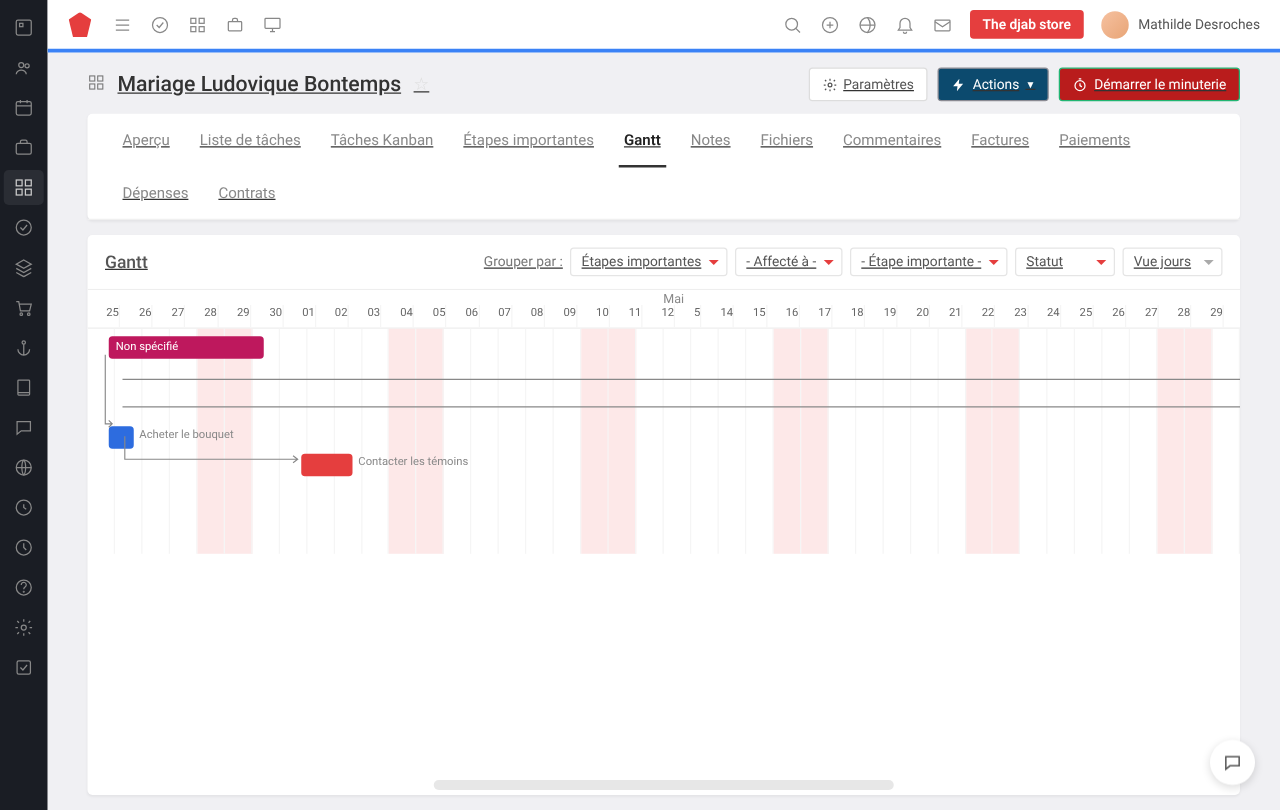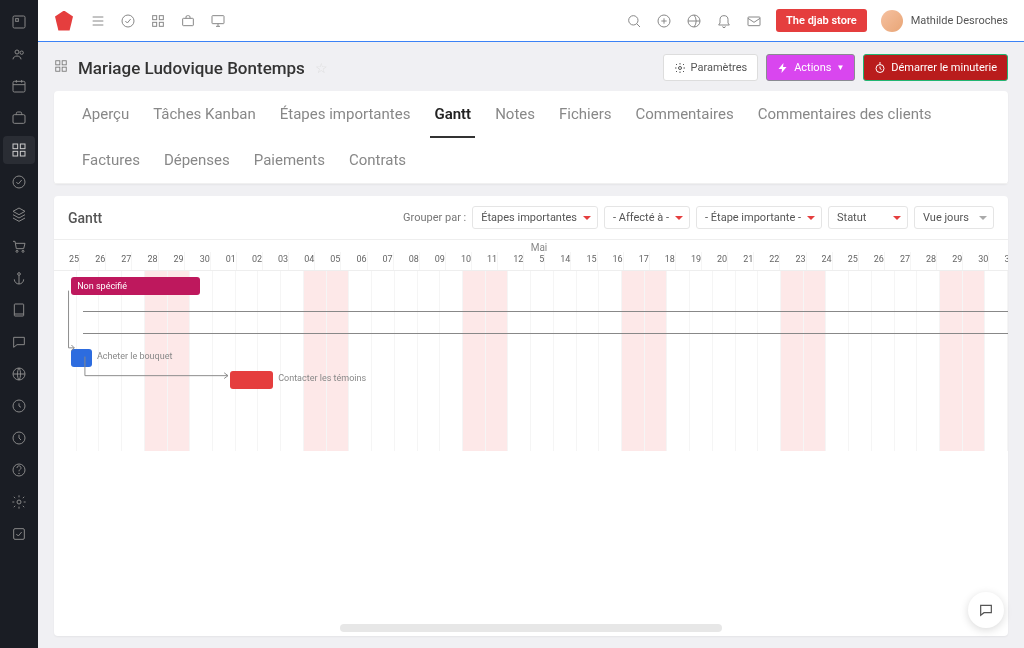--- a/index.html
+++ b/index.html
@@ -6,45 +6,45 @@
 body { background: #f0f0f3; color: #333; font-size: 12px; overflow: hidden; }
 .app { display: flex; height: 100vh; }
 
 .left-rail { width: 38px; background: #1a1d24; display: flex; flex-direction: column; align-items: center; padding-top: 8px; gap: 4px; }
 .left-rail .icon-btn { width: 32px; height: 28px; display: flex; align-items: center; justify-content: center; color: #888; cursor: pointer; border-radius: 4px; }
 .left-rail .icon-btn.active { background: #2a2d34; color: #ccc; }
 .left-rail .icon-btn svg { width: 16px; height: 16px; stroke: currentColor; fill: none; stroke-width: 1.5; }
 
 .main-col { flex: 1; display: flex; flex-direction: column; overflow: hidden; }
 
-.topbar { height: 42px; background: #fff; display: flex; align-items: center; padding: 0 16px; gap: 10px; border-bottom: 1px solid #3b82f6; }
+.topbar { height: 42px; background: #fff; display: flex; align-items: center; padding: 0 16px; gap: 10px; border-bottom: 3px solid #3b82f6; }
 .topbar .brand { width: 20px; height: 20px; background: #e53e3e; border-radius: 3px; clip-path: polygon(50% 0%, 95% 30%, 78% 100%, 22% 100%, 5% 30%); margin-right: 6px; }
 .topbar .left-icons { display: flex; gap: 14px; }
 .topbar .right { margin-left: auto; display: flex; align-items: center; gap: 14px; }
 .topbar .icon-btn { color: #888; cursor: pointer; display: flex; }
 .topbar .icon-btn svg { width: 16px; height: 16px; stroke: currentColor; fill: none; stroke-width: 1.5; }
 .store-btn { background: #e53e3e; color: #fff; padding: 5px 10px; border-radius: 3px; font-size: 11px; font-weight: 600; cursor: pointer; }
 .user { display: flex; align-items: center; gap: 8px; font-size: 11px; color: #555; }
 .avatar { width: 22px; height: 22px; border-radius: 50%; background: linear-gradient(135deg, #f6c1a0, #e8a576); }
 
-.content { padding: 12px 16px; flex: 1; display: flex; flex-direction: column; overflow: hidden; }
+.content { padding: 12px 32px; flex: 1; display: flex; flex-direction: column; overflow: hidden; text-decoration: underline; }
 
 .proj-header { display: flex; align-items: center; gap: 10px; margin-bottom: 10px; }
 .proj-header .grid-icon { color: #777; }
 .proj-header h1 { font-size: 17px; font-weight: 500; color: #333; }
 .proj-header .star { color: #ddd; font-size: 14px; cursor: pointer; }
 .proj-header .right { margin-left: auto; display: flex; gap: 8px; }
 .btn { padding: 6px 10px; border-radius: 3px; font-size: 11px; cursor: pointer; display: inline-flex; align-items: center; gap: 5px; border: 1px solid #ddd; background: #fff; color: #555; }
-.btn.dark { background: #d946ef; color: #fff; border-color: #8a8a92; }
+.btn.dark { background: #0c4a6e; color: #fff; border-color: #8a8a92; }
 .btn.green { background: #b91c1c; color: #fff; border-color: #22b573; }
 .btn svg { width: 12px; height: 12px; stroke: currentColor; fill: none; stroke-width: 2; }
 
 .tabs-card { background: #fff; border-radius: 4px; box-shadow: 0 1px 2px rgba(0,0,0,0.05); }
 .tabs { display: flex; gap: 0; padding: 0 16px; flex-wrap: wrap; border-bottom: 1px solid #f0f0f0; }
-.tab { padding: 14px 12px; font-size: 15px; color: #888; cursor: pointer; position: relative; }
+.tab { padding: 14px 12px; font-size: 12px; color: #888; cursor: pointer; position: relative; }
 .tab.active { color: #222; font-weight: 600; }
 .tab.active::after { content: ''; position: absolute; bottom: -1px; left: 8px; right: 8px; height: 2px; background: #333; }
 
 .gantt-card { background: #fff; border-radius: 4px; margin-top: 12px; box-shadow: 0 1px 2px rgba(0,0,0,0.05); flex: 1; display: flex; flex-direction: column; overflow: hidden; }
 .gantt-toolbar { display: flex; align-items: center; padding: 10px 14px; gap: 8px; }
 .gantt-toolbar h2 { font-size: 14px; font-weight: 500; color: #555; }
 .gantt-toolbar .filters { margin-left: auto; display: flex; align-items: center; gap: 6px; font-size: 11px; color: #777; }
 .sel { border: 1px solid #e5e5e5; padding: 4px 20px 4px 8px; border-radius: 3px; font-size: 11px; color: #555; position: relative; cursor: pointer; min-width: 80px; }
 .sel::after { content: ''; position: absolute; right: 6px; top: 50%; margin-top: -2px; border: 4px solid transparent; border-top-color: #e53e3e; }
 .sel.gray::after { border-top-color: #aaa; }
@@ -292,30 +292,30 @@
                 <path d="M12 9v4l3 2M10 2h4"></path>
               </svg>
               <span>Démarrer le minuterie</span>
             </div>
         </div>
       </div>
 
       <div class="tabs-card">
         <div class="tabs" id="tabs">
             <div class="tab">Aperçu</div>
+            <div class="tab">Liste de tâches</div>
             <div class="tab">Tâches Kanban</div>
             <div class="tab">Étapes importantes</div>
             <div class="tab active">Gantt</div>
             <div class="tab">Notes</div>
             <div class="tab">Fichiers</div>
             <div class="tab">Commentaires</div>
-            <div class="tab">Commentaires des clients</div>
             <div class="tab">Factures</div>
+            <div class="tab">Paiements</div>
             <div class="tab">Dépenses</div>
-            <div class="tab">Paiements</div>
             <div class="tab">Contrats</div>
           </div>
       </div>
 
       <div class="gantt-card">
         <div class="gantt-toolbar">
           <h2>Gantt</h2>
           <div class="filters">
             <span>Grouper par :</span>
             <div class="sel">Étapes importantes</div>

